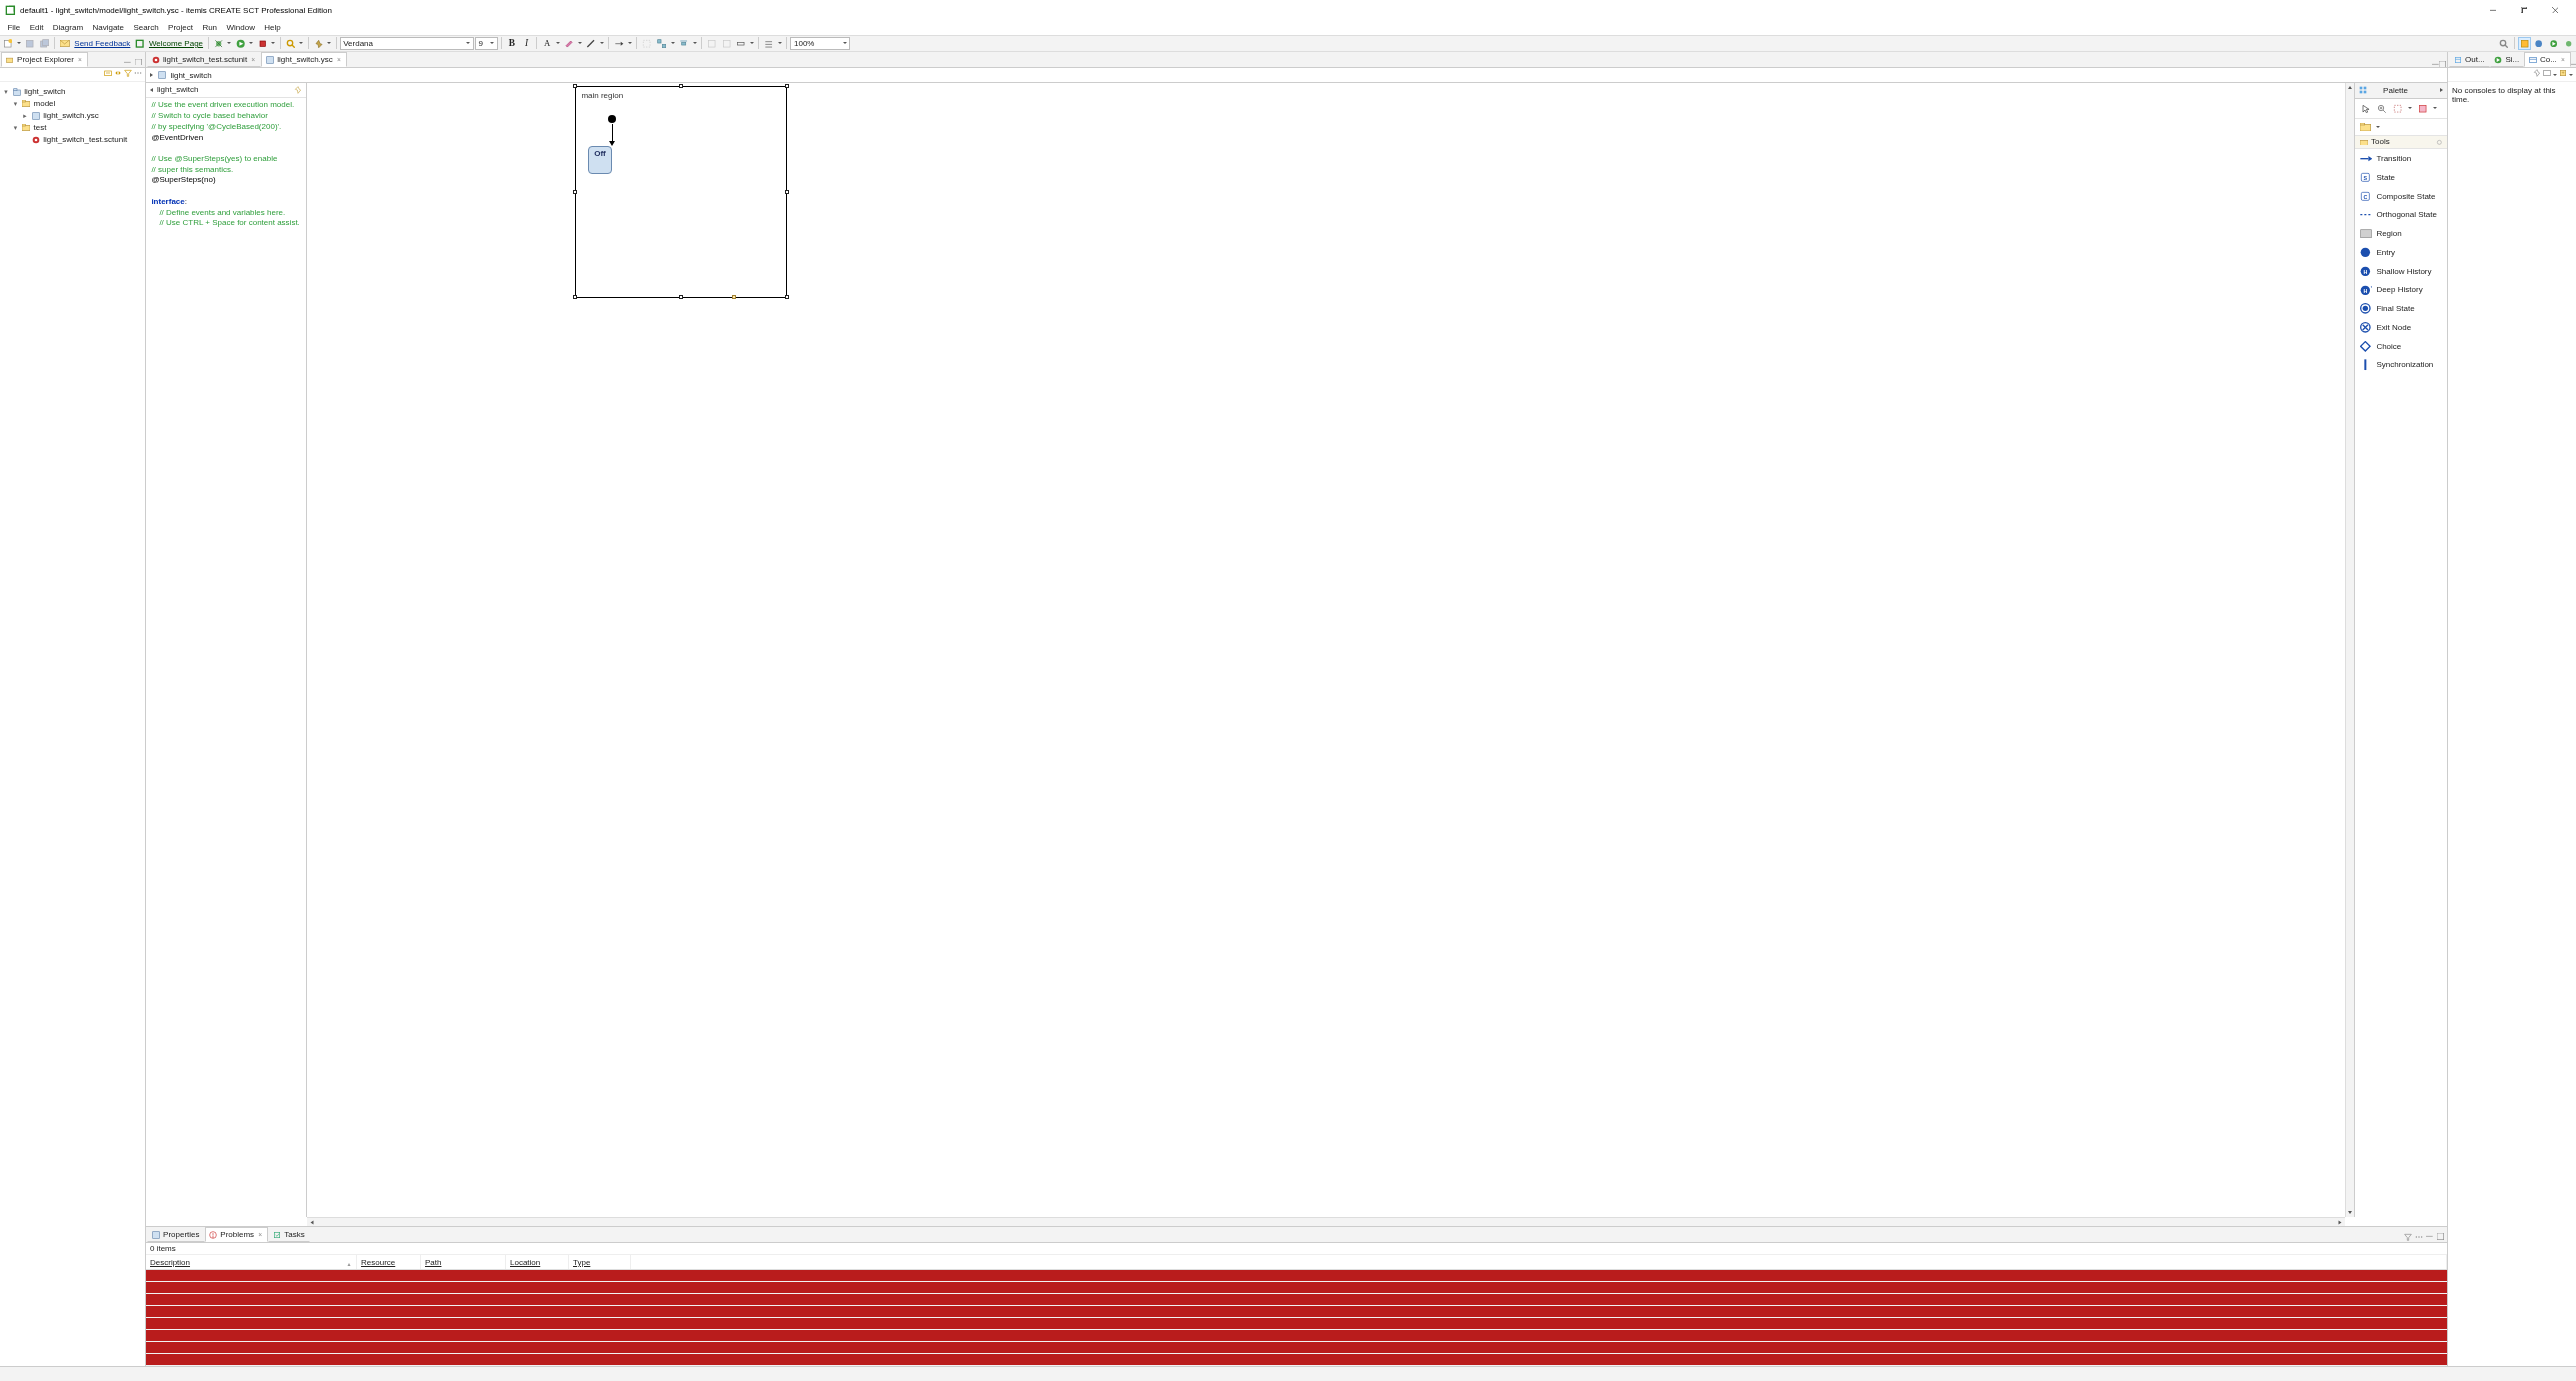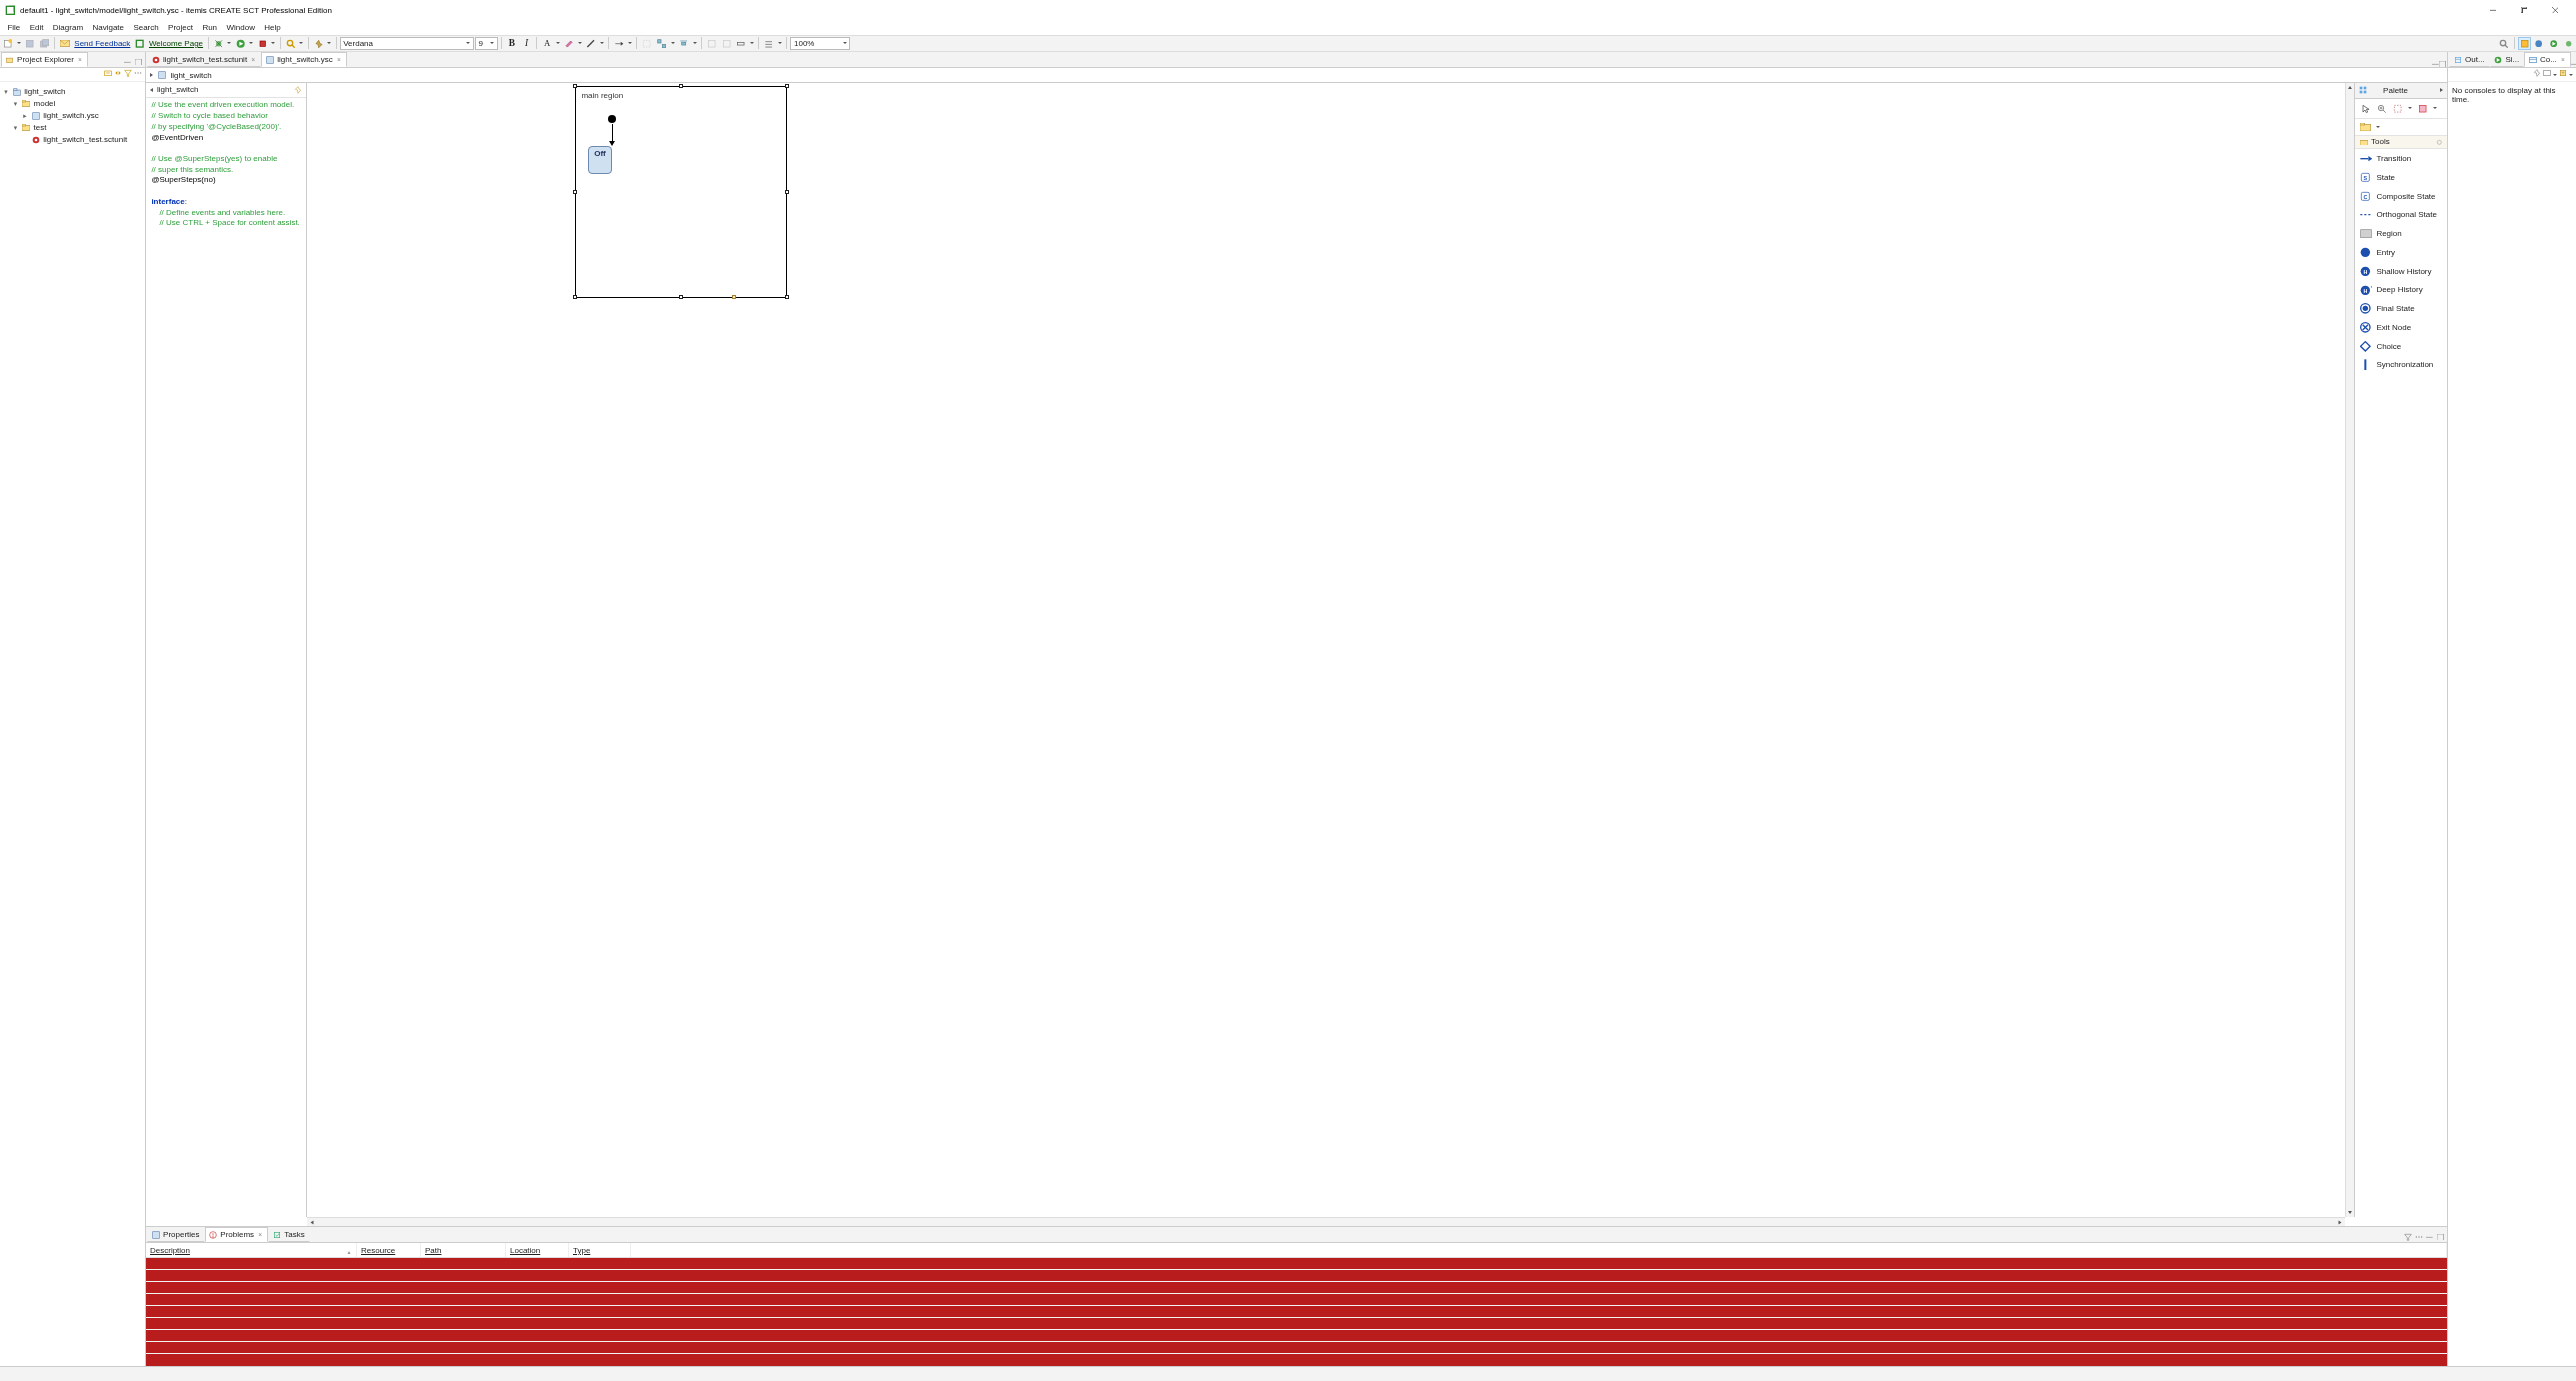--- a/index.html
+++ b/index.html
@@ -812,20 +812,23 @@
               <svg width="6.7" height="6.7" viewBox="0 0 10 10">
                 <line x1="0" y1="5" x2="10" y2="5" stroke="#888"></line>
               </svg>
             </span>
           <span class="miniico">
               <svg width="6.7" height="6.7" viewBox="0 0 10 10">
                 <rect x="0" y="0" width="10" height="10" fill="none" stroke="#888"></rect>
               </svg>
             </span>
         </div>
+        <div class="items-bar">
+            <span>0 items</span>
+          </div>
         <div class="ptable">
           <div class="hdr" id="ptable-hdr">
               <div class="cell" style="width: 211px;">Description<span class="sort-arrow">▴</span></div>
               <div class="cell" style="width: 64px;">Resource</div>
               <div class="cell" style="width: 85px;">Path</div>
               <div class="cell" style="width: 63px;">Location</div>
               <div class="cell" style="width: 62px;">Type</div>
               <div class="cell" style="flex: 1 1 0%;"></div>
             </div>
           <div class="row"></div>

